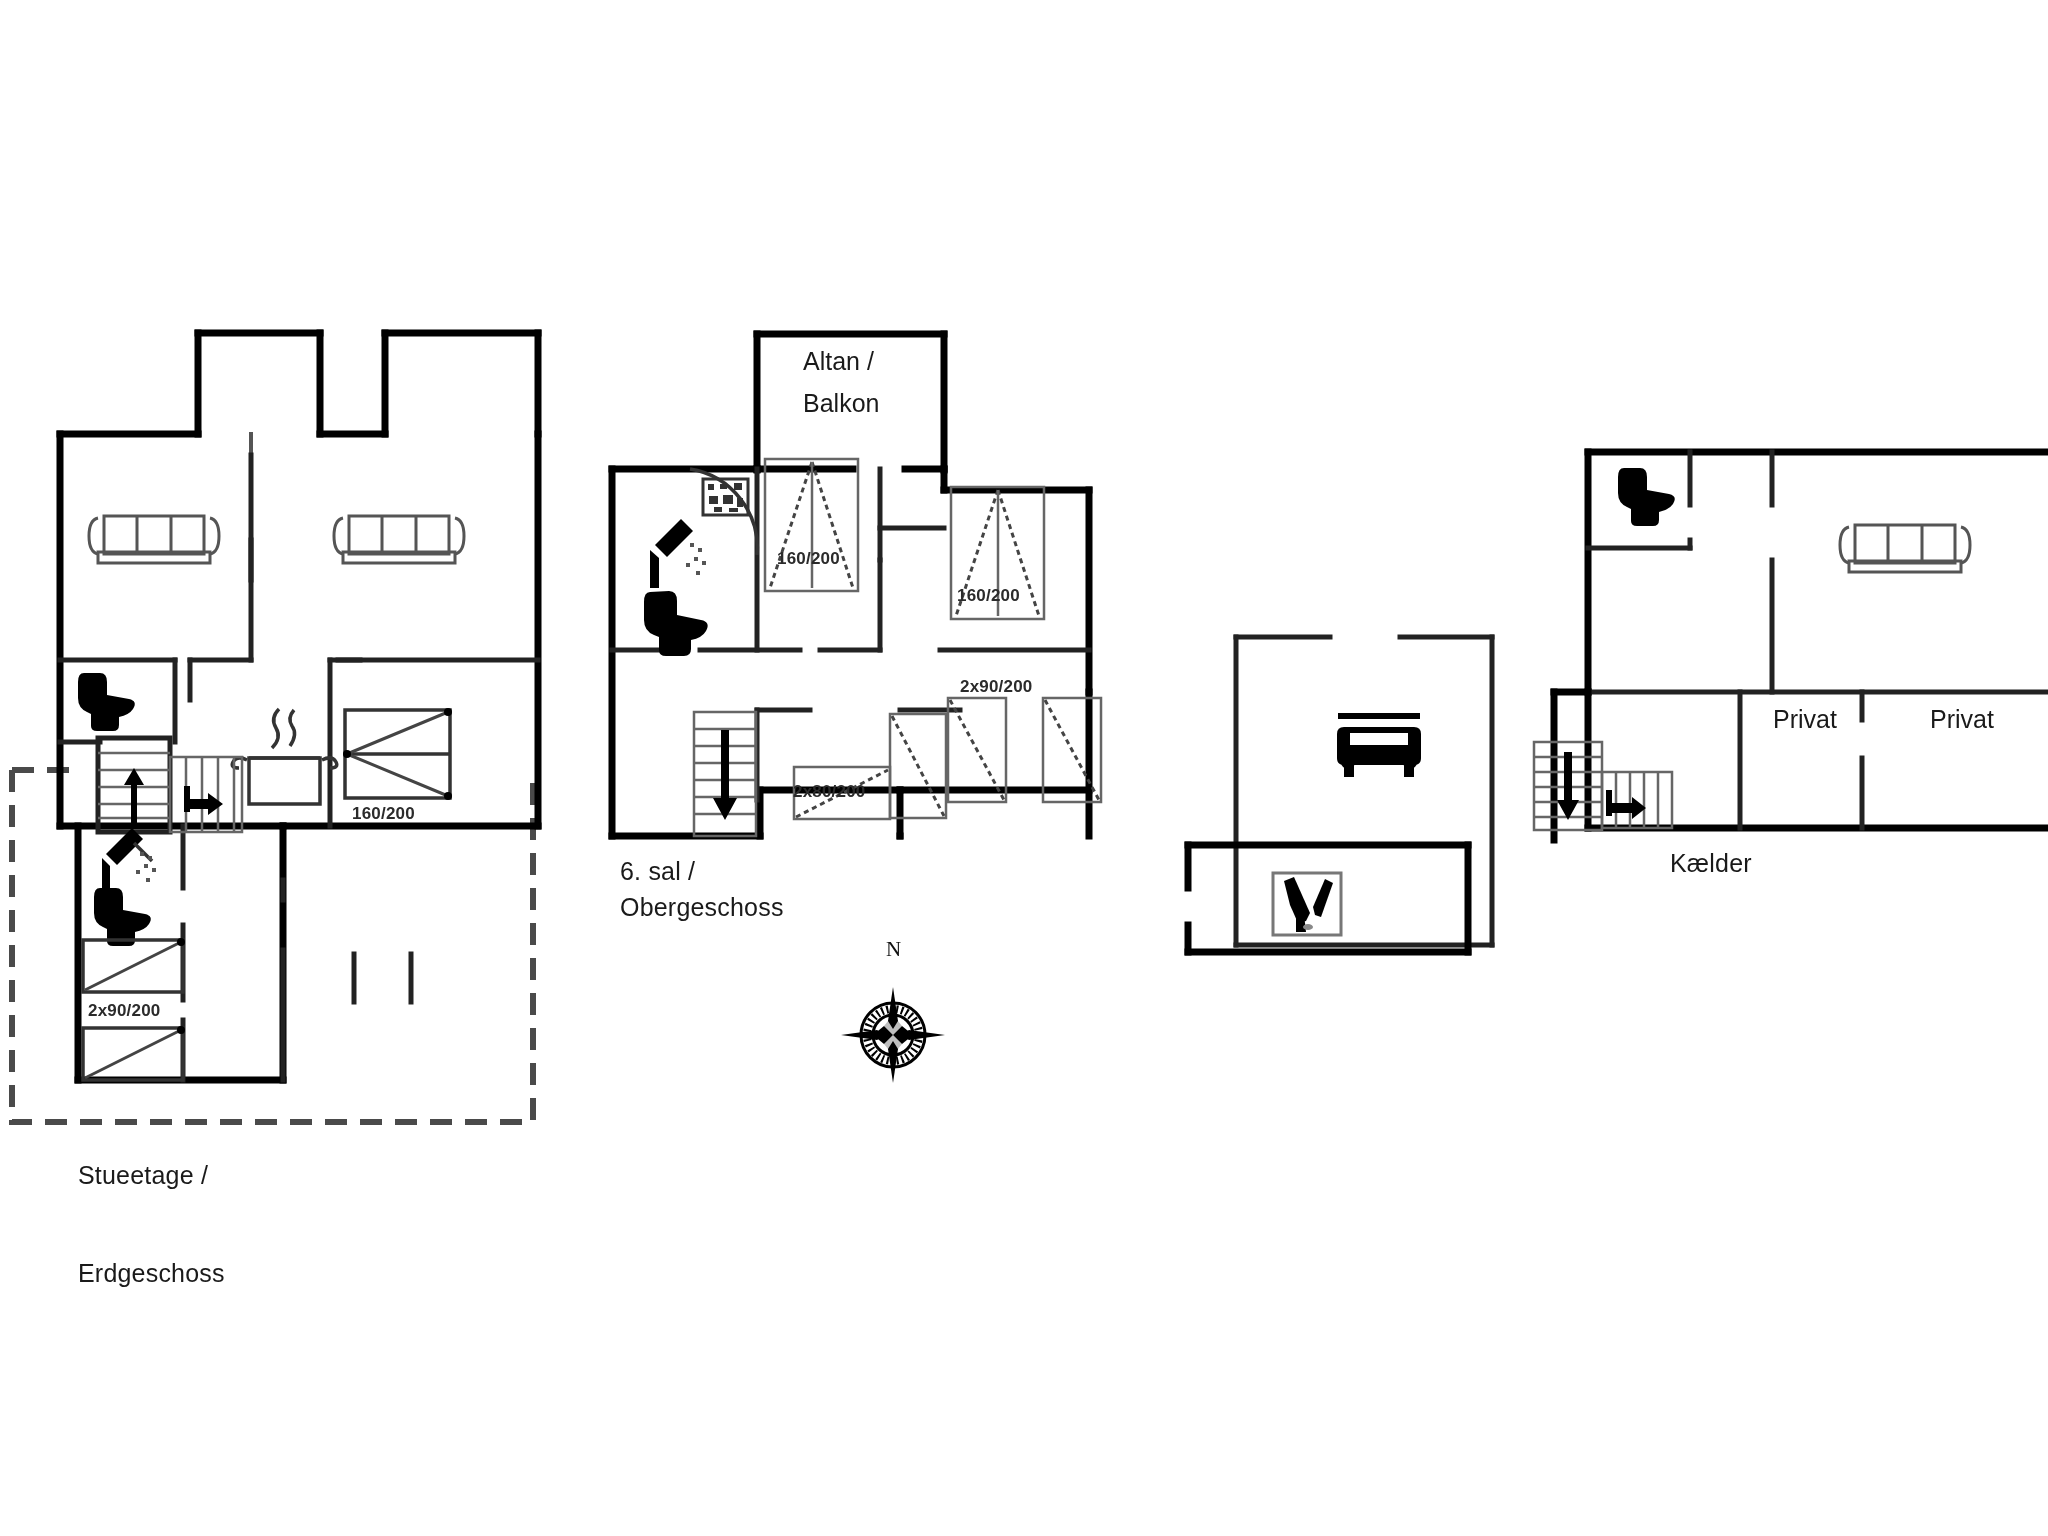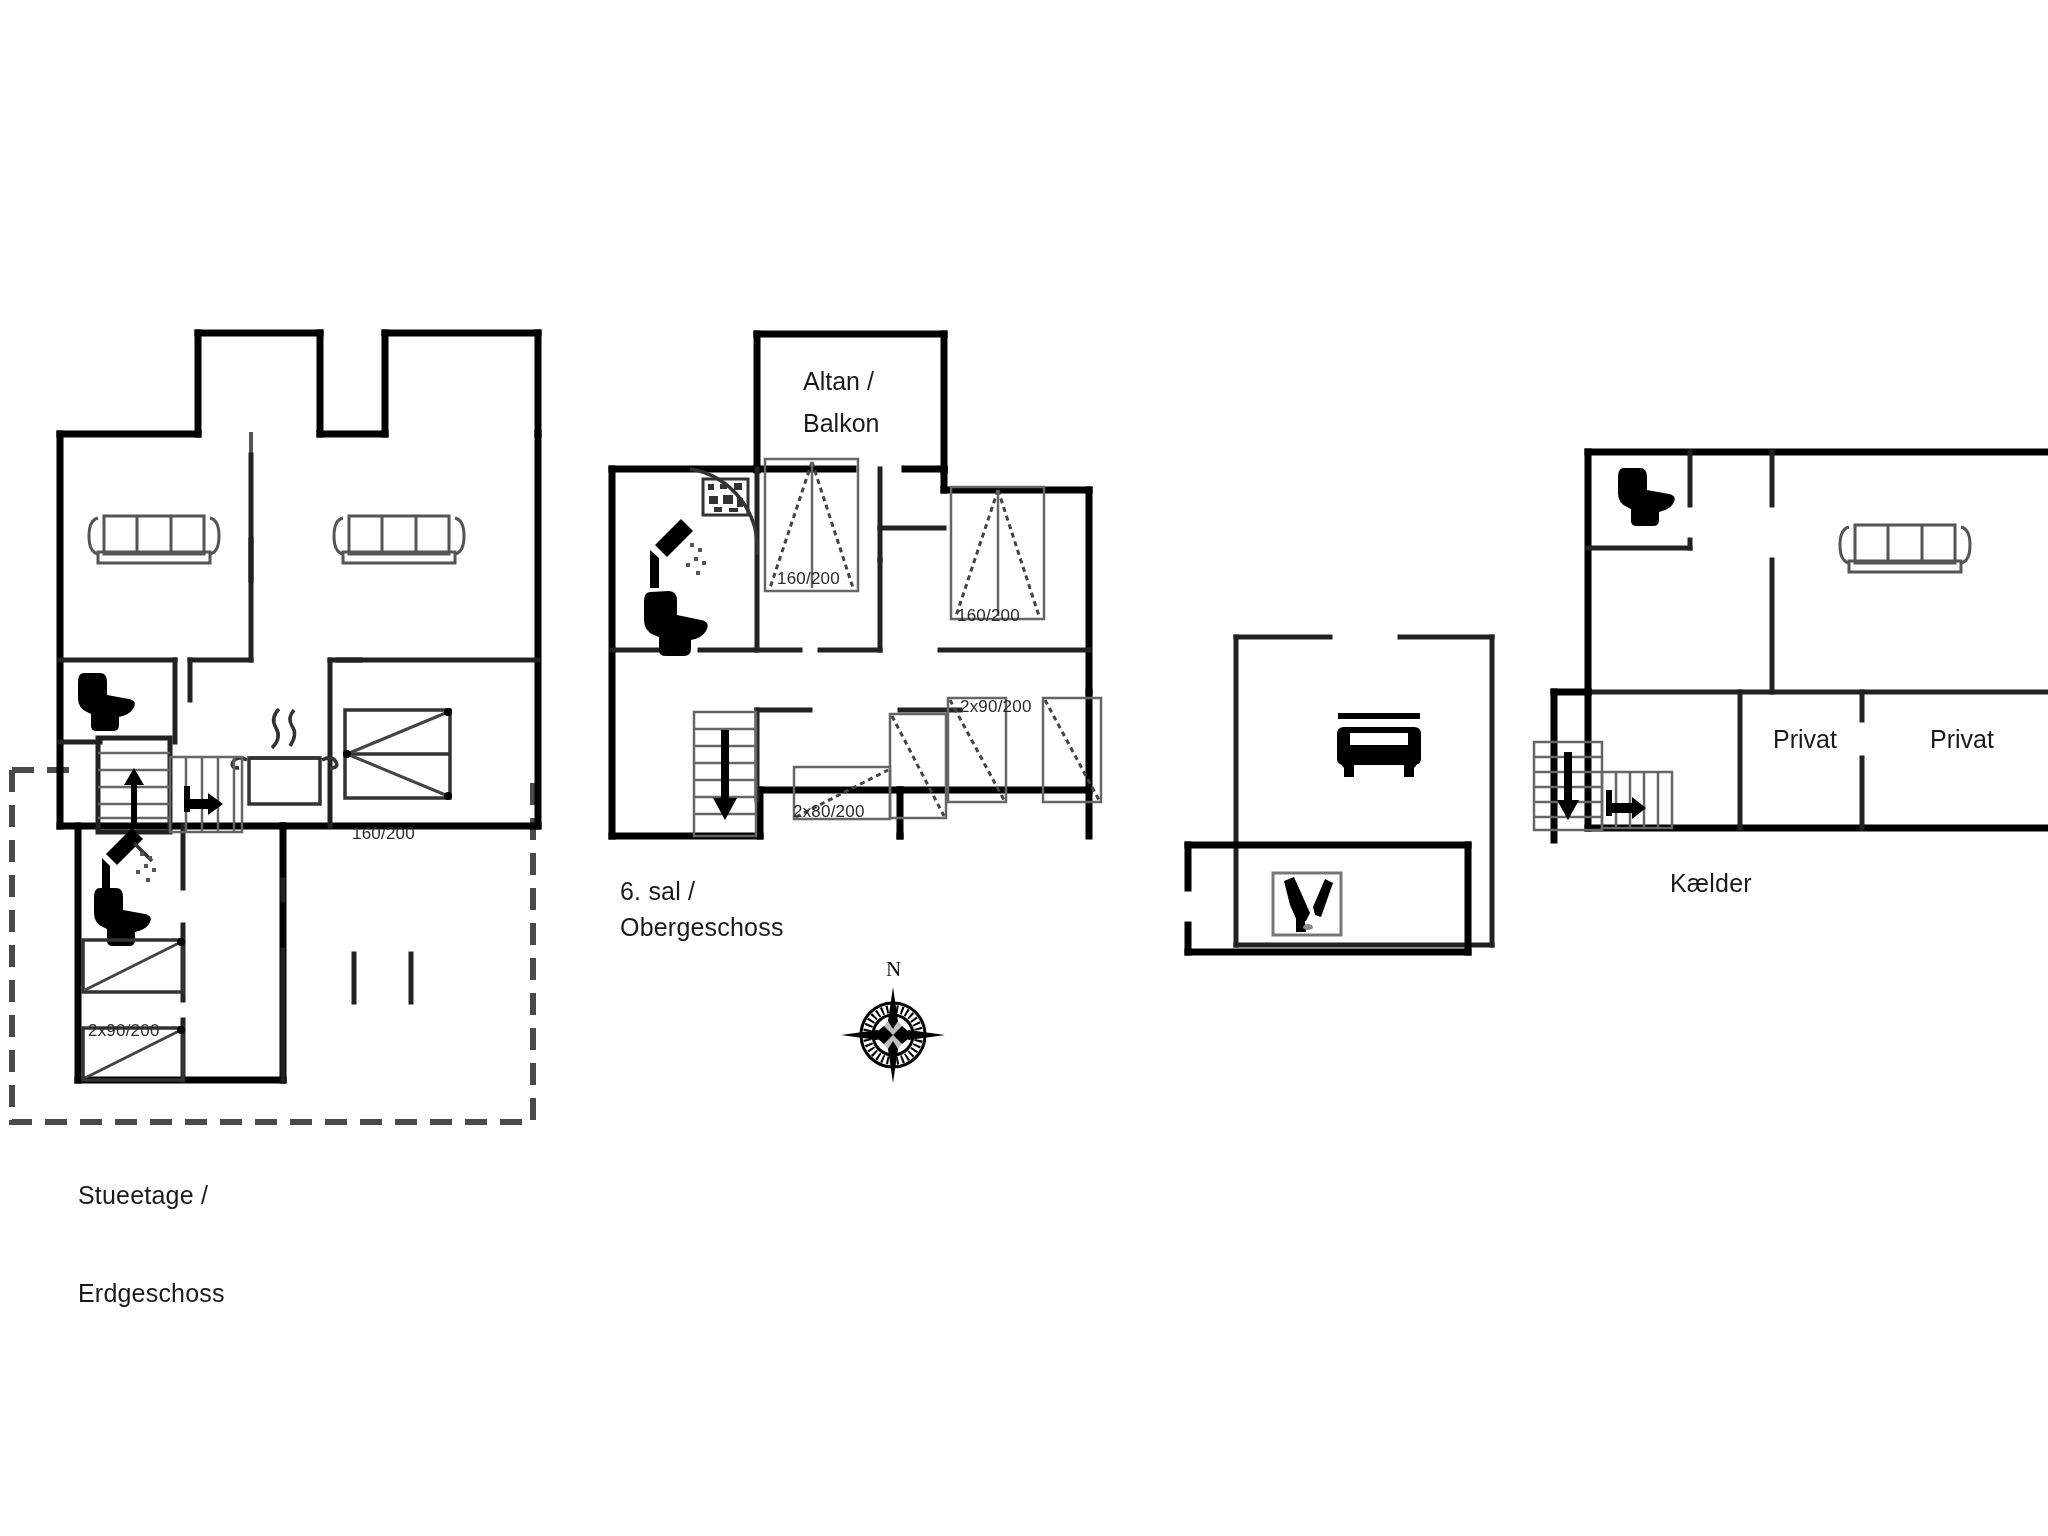--- a/index.html
+++ b/index.html
@@ -19,33 +19,33 @@
     left: 0; top: 0;
     width: 2048px;
     height: 1536px;
   }
   .label {
     position: absolute;
     color: #1a1a1a;
     font-family: "Liberation Sans", sans-serif;
     white-space: pre;
     line-height: 1.35;
-    margin-top: 20px;
   }
   .floor-title {
     font-size: 25px;
     letter-spacing: 0.2px;
   }
   .room-label {
     font-size: 25px;
   }
   .bedsize {
     font-size: 17px;
     color: #2b2b2b;
     letter-spacing: 0.2px;
+    font-weight: bold;
   }
   .compass-n {
     font-size: 21px;
     font-family: "Liberation Serif", serif;
     color: #111;
   }
   svg { display:block; }
   .wall-out { stroke:#000; stroke-width:7; fill:none; stroke-linecap:square; }
   .wall-in { stroke:#555; stroke-width:4; fill:none; stroke-linecap:square; }
   .wall-in-dark { stroke:#222; stroke-width:5; fill:none; stroke-linecap:square; }

